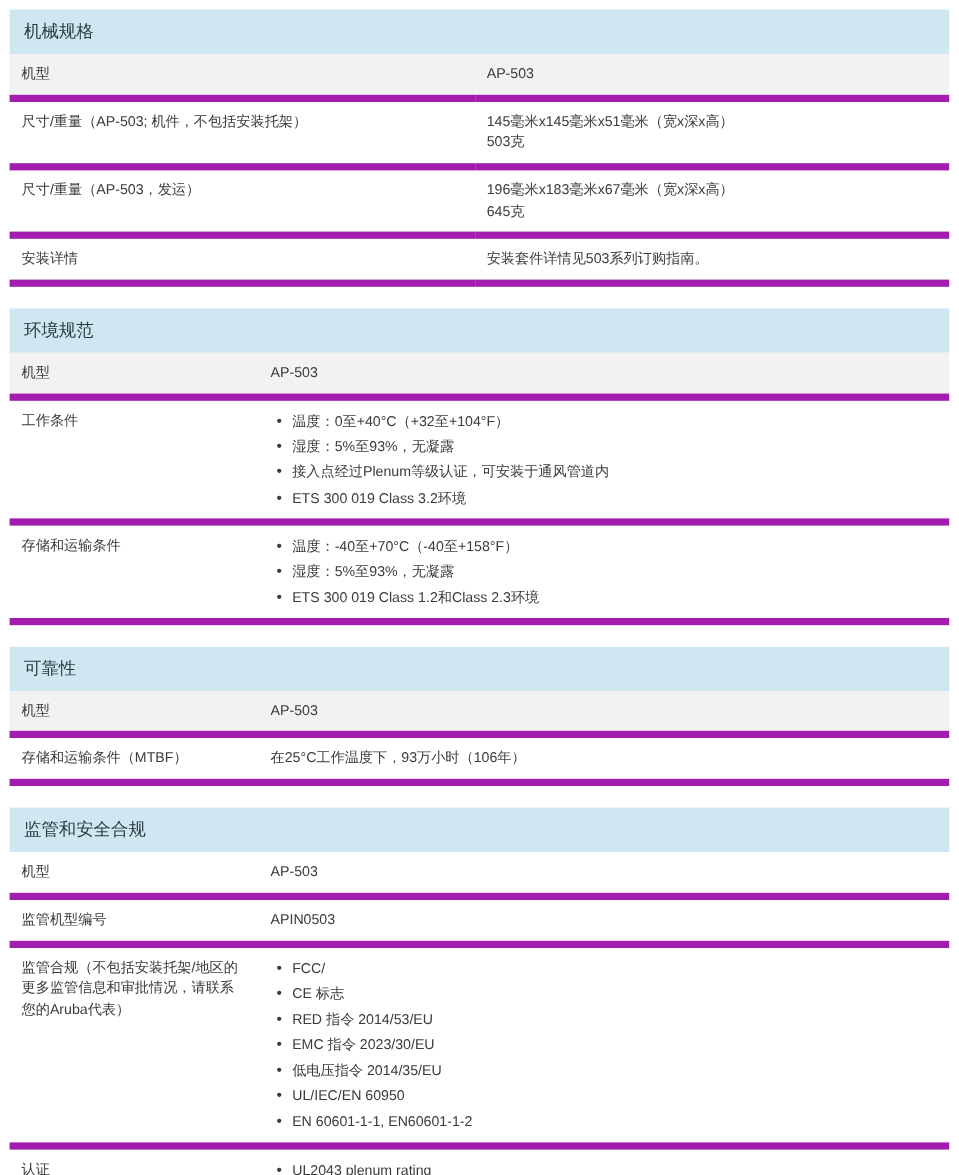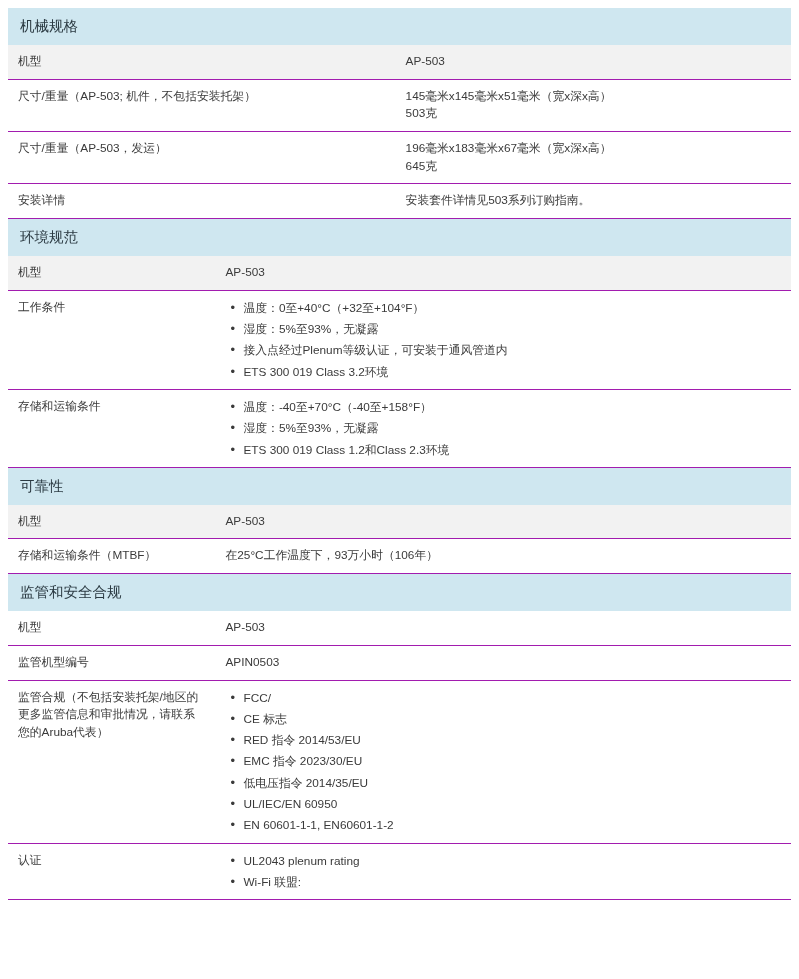--- a/index.html
+++ b/index.html
@@ -13,36 +13,37 @@
     font-family: "Liberation Sans", "DejaVu Sans", sans-serif;
     font-size: 12px;
     color: #333333;
     -webkit-font-smoothing: antialiased;
   }
   .page {
     width: 799px;
     padding: 8px 8px 16px 8px;
   }
   .section {
+    margin-bottom: 18px;
   }
   .section:last-child { margin-bottom: 0; }
   .section-header {
     background: #cfe7f0;
     color: #2b3a42;
     font-size: 14.5px;
     padding: 9px 12px;
     font-weight: normal;
   }
   table.spec {
     width: 100%;
     border-collapse: collapse;
     table-layout: fixed;
   }
   table.spec td {
-    border-bottom: 1px solid #a21caf;
+    border-bottom: 6px solid #a21caf;
     vertical-align: top;
     padding: 8px 10px;
     line-height: 1.5;
     font-size: 11.8px;
     color: #3a3a3a;
   }
   table.spec tr.alt td {
     background: #f2f2f2;
   }
   td.label {

